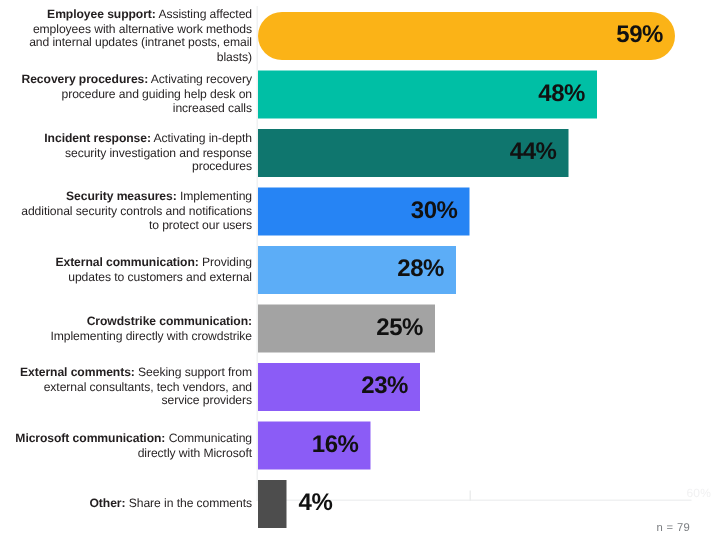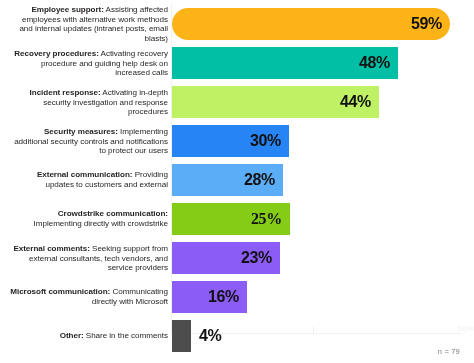--- a/index.html
+++ b/index.html
@@ -150,39 +150,39 @@
           </div>
         </div>
         <div class="row" style="top: 47px;">
           <div class="cat-label"><span class="strong">Recovery procedures:</span><span> Activating recovery procedure and guiding help desk on increased calls</span></div>
           <div class="bar" style="width: 226px; height: 32px; background: rgb(0, 191, 165);">
             <div class="value-in">48%</div>
           </div>
         </div>
         <div class="row" style="top: 86px;">
           <div class="cat-label"><span class="strong">Incident response:</span><span> Activating in-depth security investigation and response procedures</span></div>
-          <div class="bar" style="width: 207px; height: 32px; background: #bef264;">
+          <div class="bar" style="width: 207px; height: 32px; background: #0f766e;">
             <div class="value-in">44%</div>
           </div>
         </div>
         <div class="row" style="top: 125px;">
           <div class="cat-label"><span class="strong">Security measures:</span><span> Implementing additional security controls and notifications to protect our users</span></div>
-          <div class="bar" style="width: 117px; height: 32px; background: rgb(38, 132, 244);">
+          <div class="bar" style="width: 141px; height: 32px; background: rgb(38, 132, 244);">
             <div class="value-in">30%</div>
           </div>
         </div>
         <div class="row" style="top: 164px;">
           <div class="cat-label"><span class="strong">External communication:</span><span> Providing updates to customers and external</span></div>
-          <div class="bar" style="width: 111px; height: 32px; background: rgb(92, 173, 247);">
+          <div class="bar" style="width: 132px; height: 32px; background: rgb(92, 173, 247);">
             <div class="value-in">28%</div>
           </div>
         </div>
         <div class="row" style="top: 203px;">
           <div class="cat-label"><span class="strong">Crowdstrike communication:</span><span> Implementing directly with crowdstrike</span></div>
-          <div class="bar" style="width: 118px; height: 32px; background: #84cc16; font-family: Liberation Serif, serif;">
+          <div class="bar" style="width: 118px; height: 32px; background: #a3a3a3;">
             <div class="value-in">25%</div>
           </div>
         </div>
         <div class="row" style="top: 242px;">
           <div class="cat-label"><span class="strong">External comments:</span><span> Seeking support from external consultants, tech vendors, and service providers</span></div>
           <div class="bar" style="width: 108px; height: 32px; background: #8b5cf6;">
             <div class="value-in">23%</div>
           </div>
         </div>
         <div class="row" style="top: 281px;">

